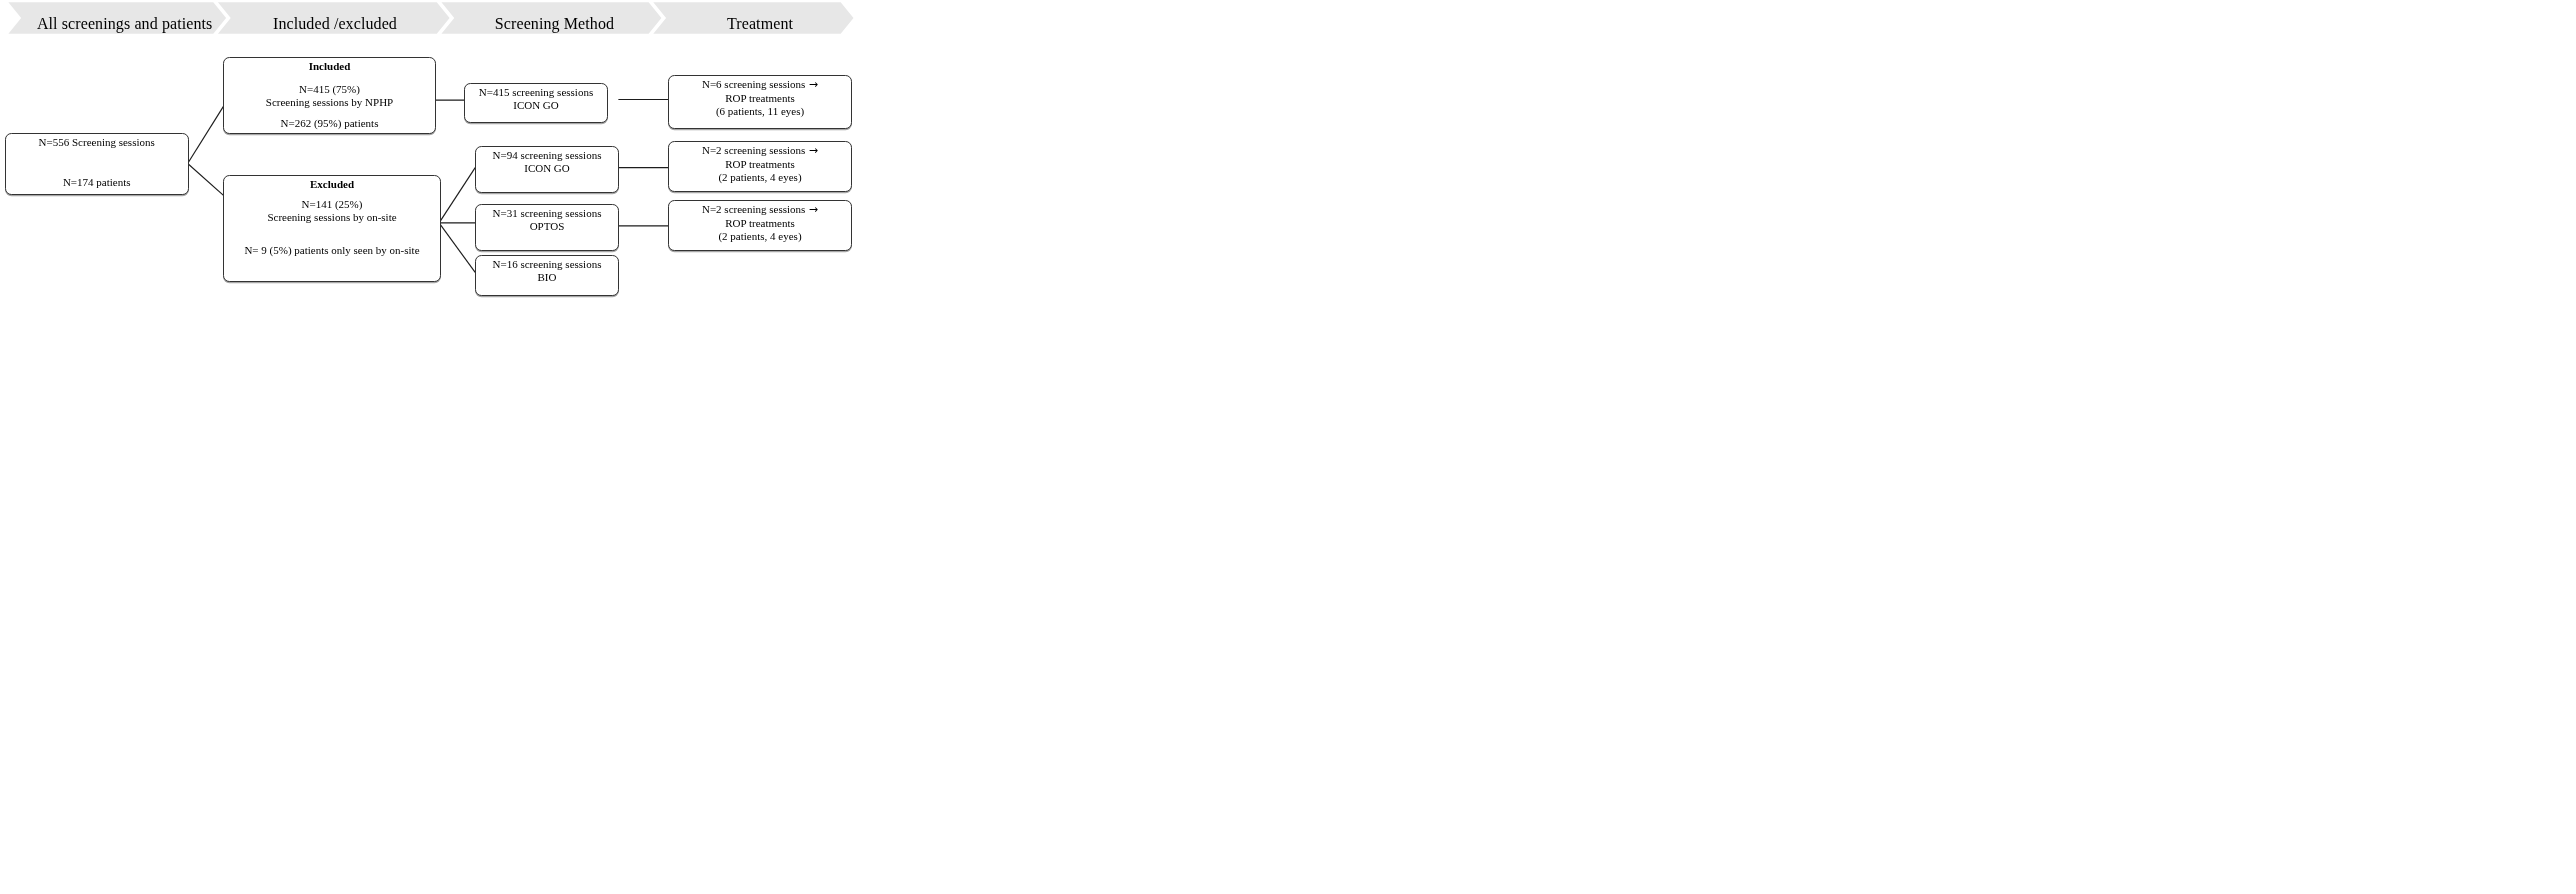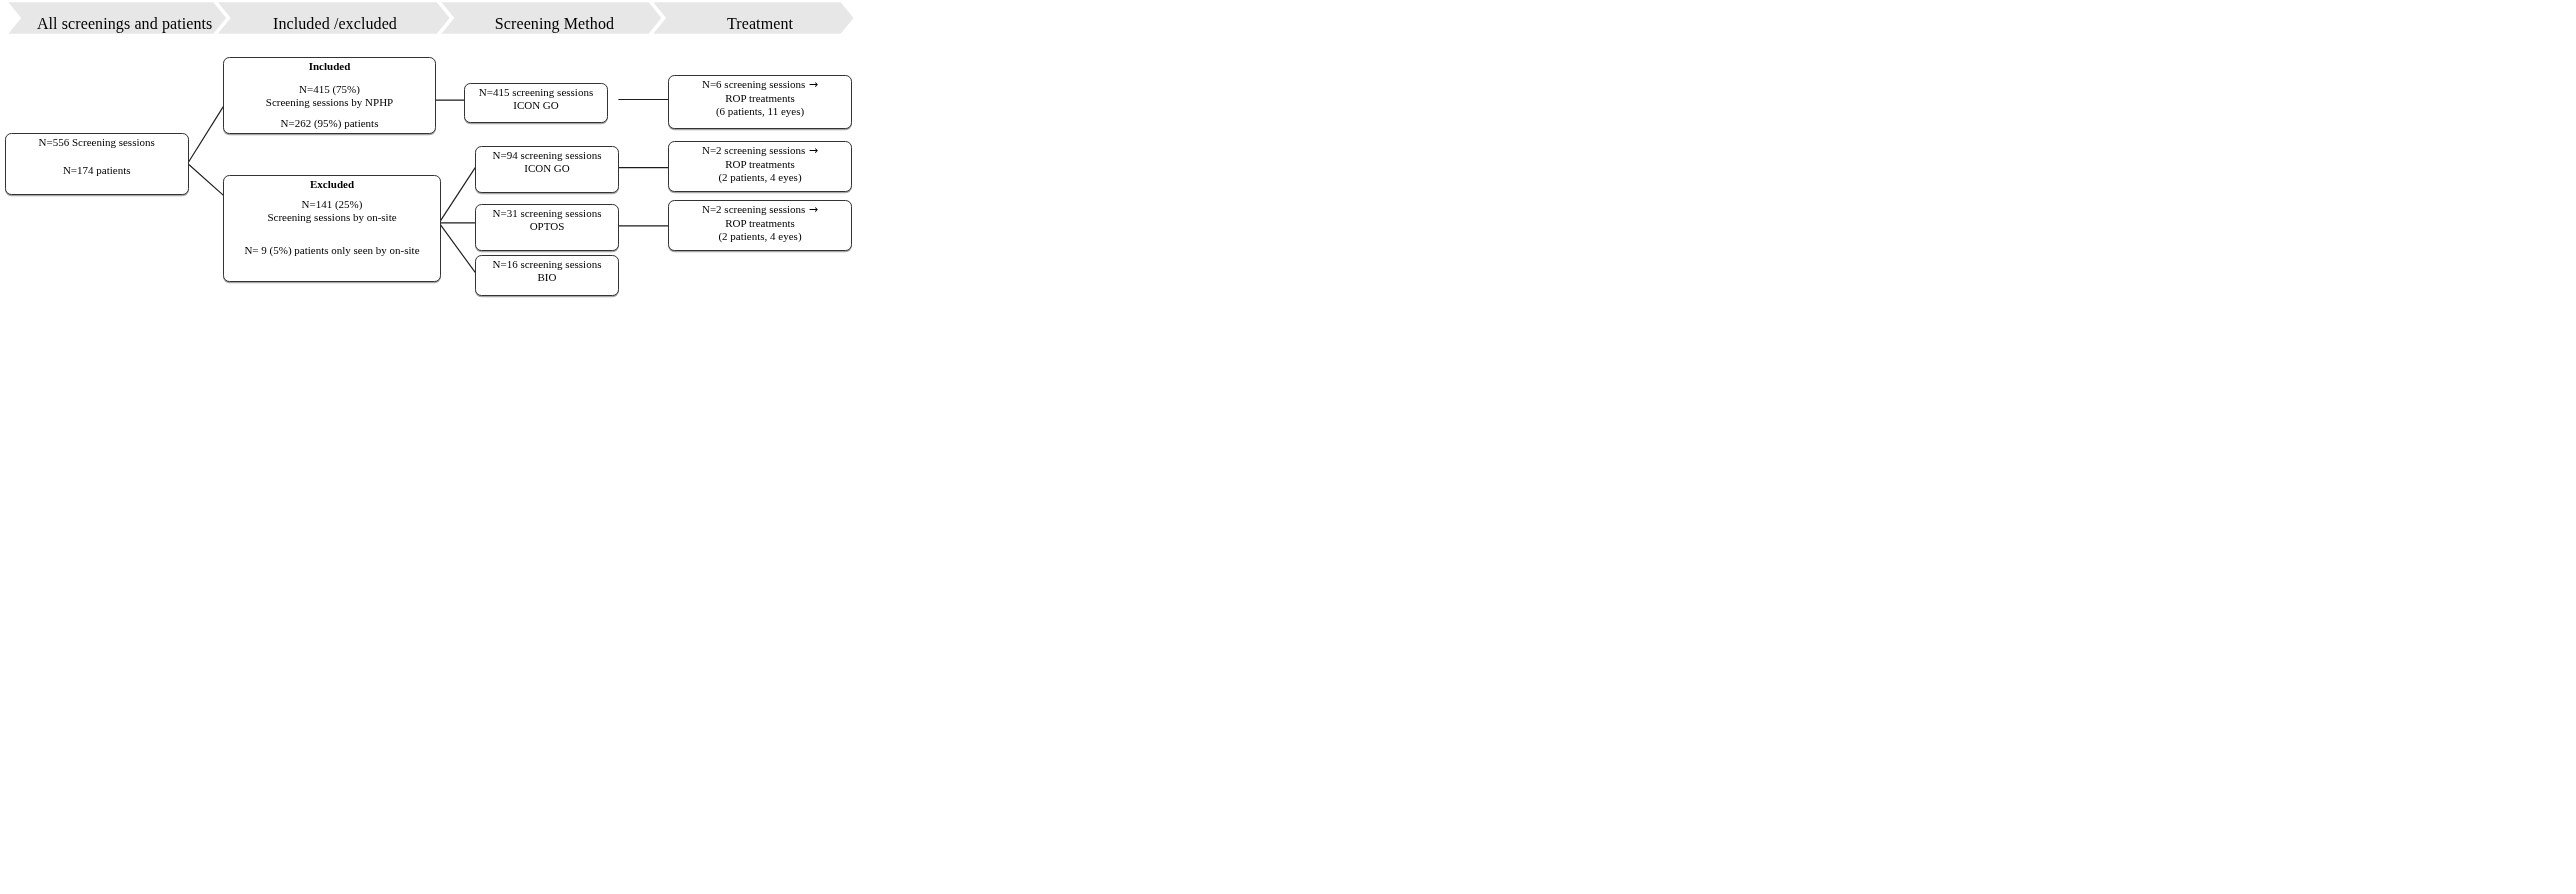--- a/index.html
+++ b/index.html
@@ -34,21 +34,21 @@
     text-align:center;
     font-size:11px; line-height:1.18;
     padding:2.3px 3.5px;
   }
   .btitle { font-weight:bold; }
   .included-box .btitle { margin-bottom:9.3px; }
   .excluded-box .btitle { margin-bottom:7px; }
   .gap-top { margin-top:8.2px; }
   .gap-top-lg { margin-top:20px; }
   .wrap-narrow { max-width:193px; }
-  .source-box { row-gap:15px; }
+  .source-box { row-gap:27px; }
   .arrow-glyph { font-family:"DejaVu Sans",sans-serif; font-size:11px; margin-left:3.5px; }
   .nowrap { white-space:nowrap; }
 </style>
 </head>
 <body>
 
 <div class="canvas">
 
   <svg class="layer" viewBox="0 0 1475 512">
 

